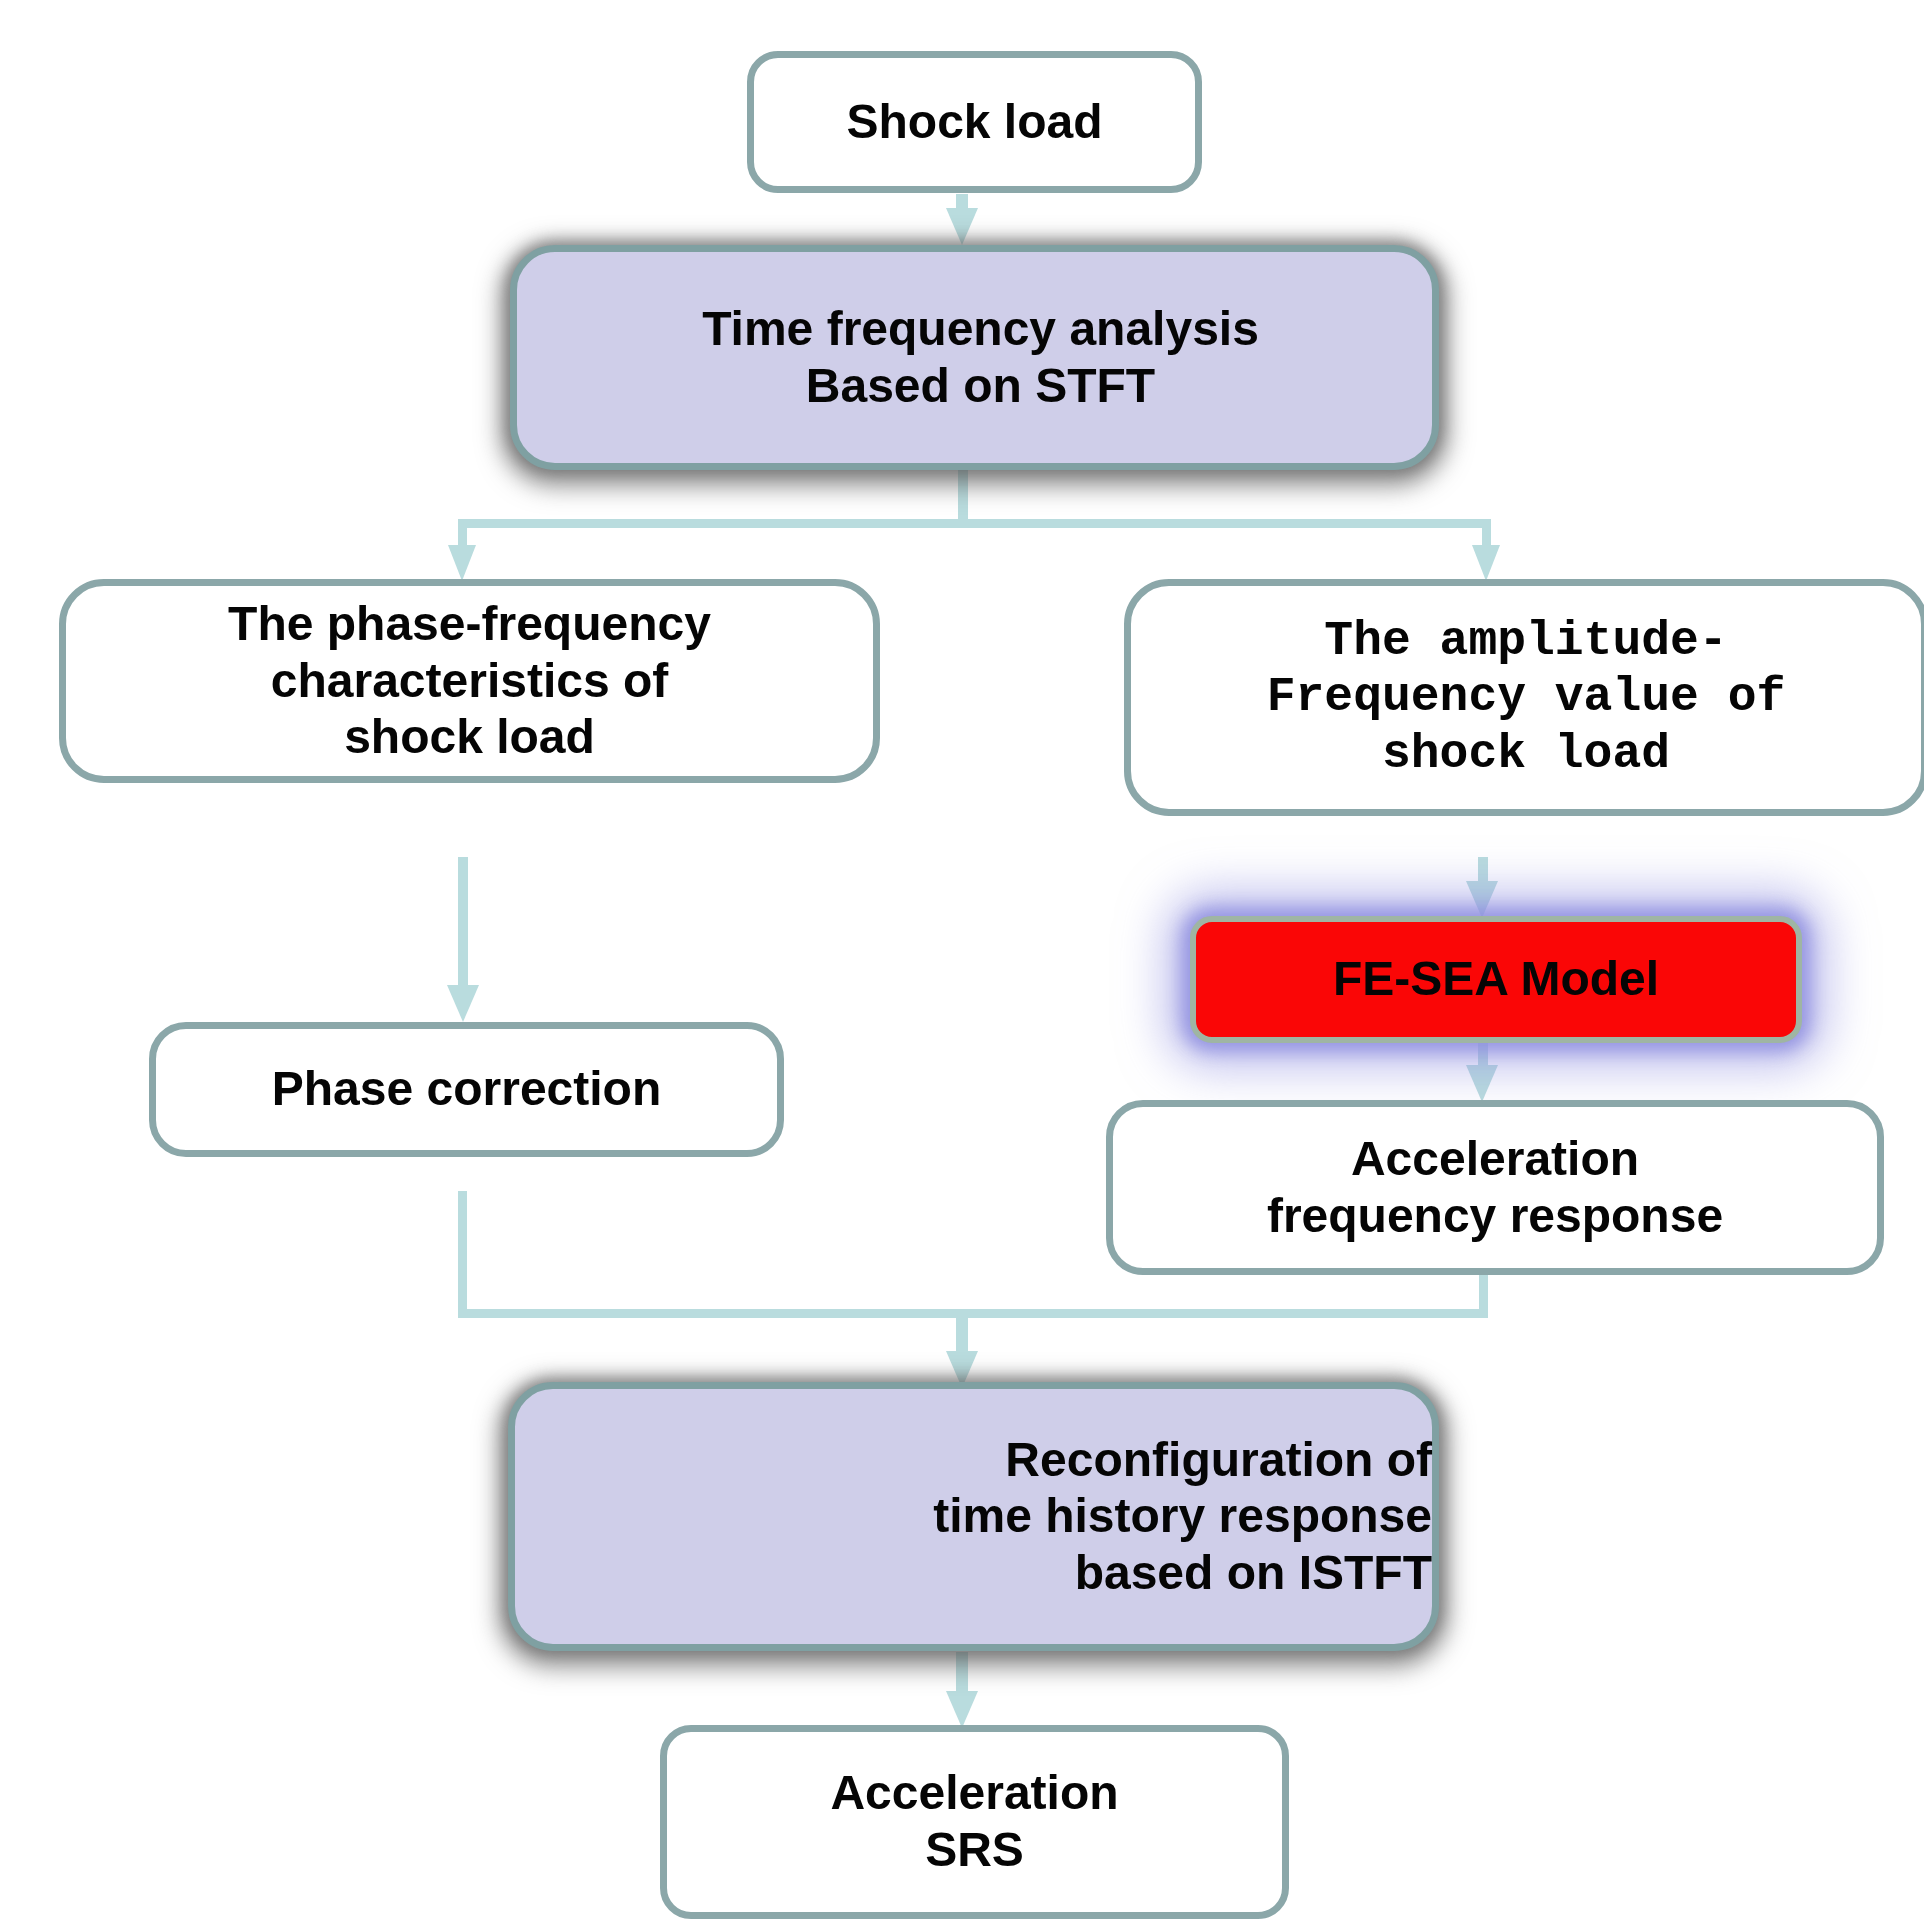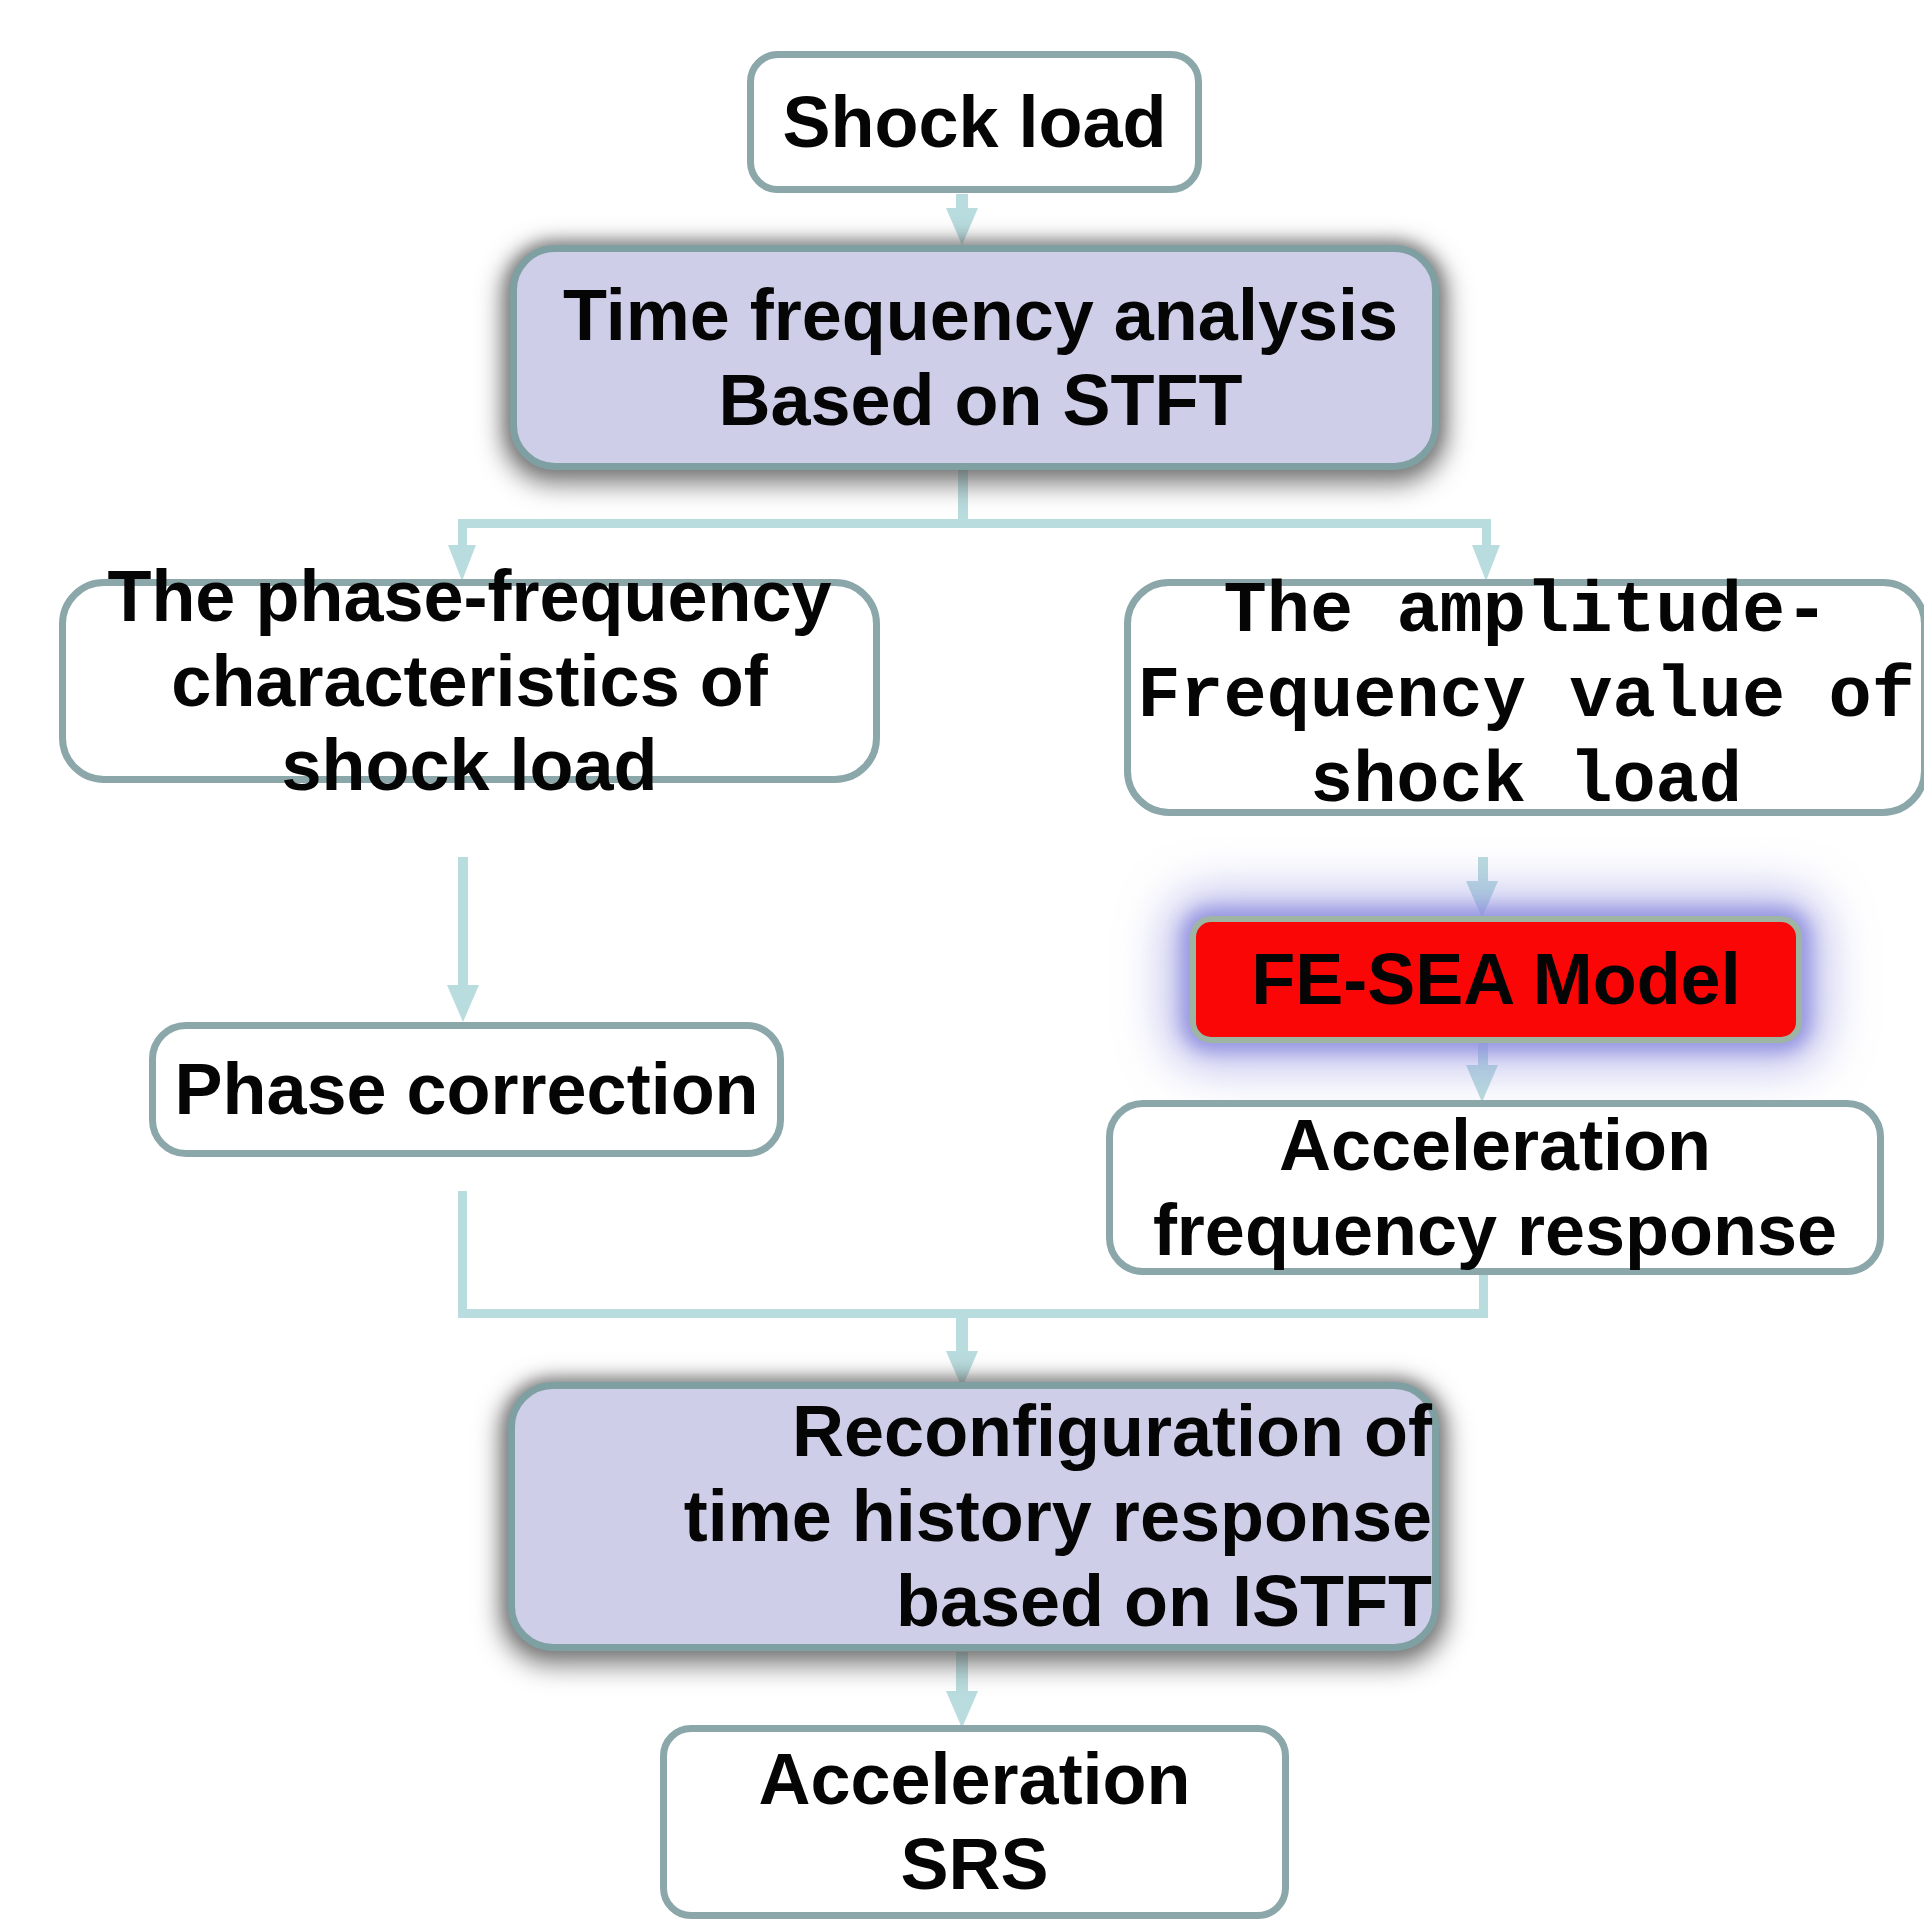--- a/index.html
+++ b/index.html
@@ -23,21 +23,21 @@
     overflow:hidden;
     font-family:"Liberation Sans",sans-serif;
   }
   .node{
     position:absolute;
     box-sizing:border-box;
     display:flex;flex-direction:column;
     justify-content:center;align-items:center;
     text-align:center;
     font-weight:bold;
-    font-size:72px;line-height:1.18;
+    font-size:48px;line-height:1.18;
     color:var(--text);
     background:var(--white-fill);
     border:7px solid var(--box-border);
     border-radius:37px;
   }
   .node .line{display:block;white-space:nowrap;}
   .lavender{
     background:var(--lavender-fill);
     border-color:var(--lavender-border);
     border-radius:45px;
@@ -104,21 +104,21 @@
     <span class="line">characteristics of</span>
     <span class="line">shock load</span>
   </div>
 
   <div class="node" style="left:1124px;top:579px;width:804px;height:237px;border-radius:45px;font-family:Liberation Mono, monospace;">
     <span class="line">The amplitude-</span>
     <span class="line">Frequency value of</span>
     <span class="line">shock load</span>
   </div>
 
-  <div class="node redbox" style="left:1190px;top:916px;width:612px;height:127px;border-radius:21px;">
+  <div class="node redbox" style="left:1190px;top:916px;width:612px;height:127px;">
     <span class="line">FE-SEA Model</span>
   </div>
 
   <div class="node" style="left:149px;top:1022px;width:635px;height:135px;">
     <span class="line">Phase correction</span>
   </div>
 
   <div class="node" style="left:1106px;top:1100px;width:778px;height:175px;">
     <span class="line">Acceleration</span>
     <span class="line">frequency response</span>

